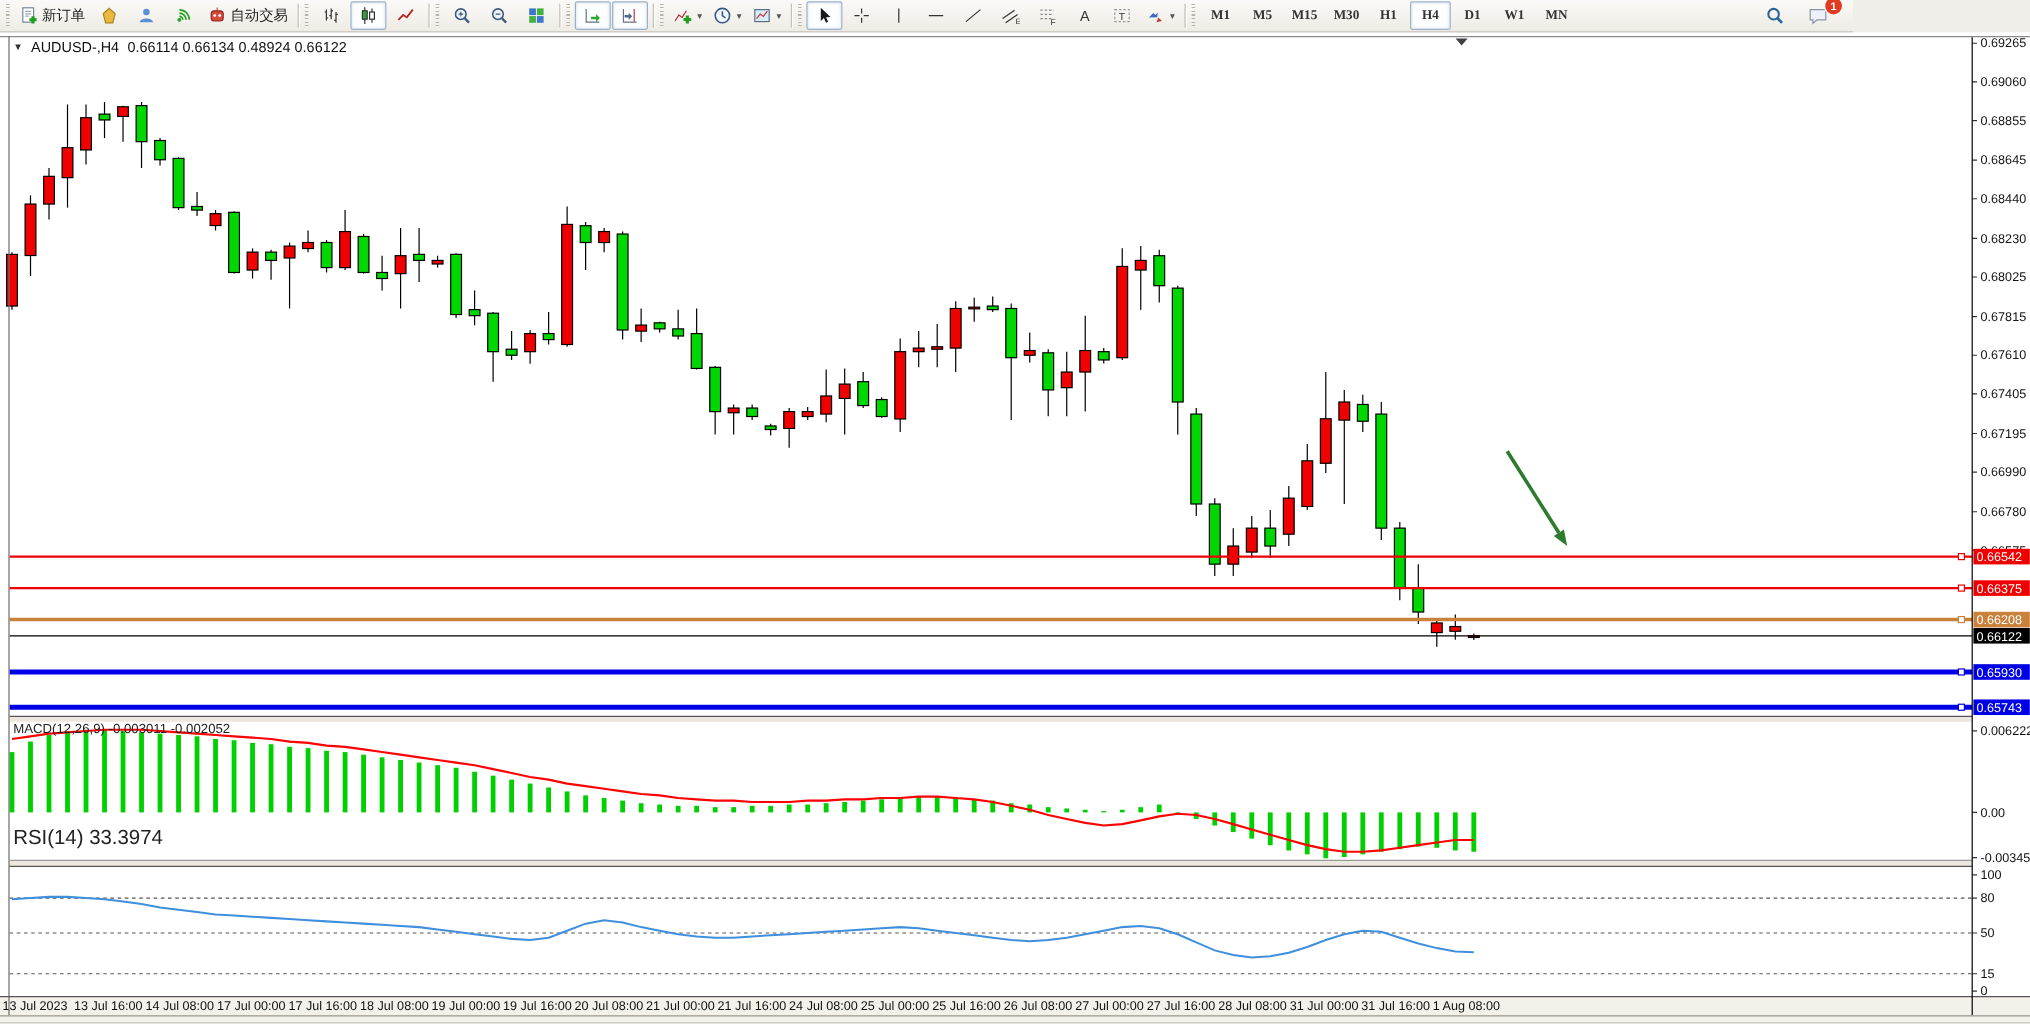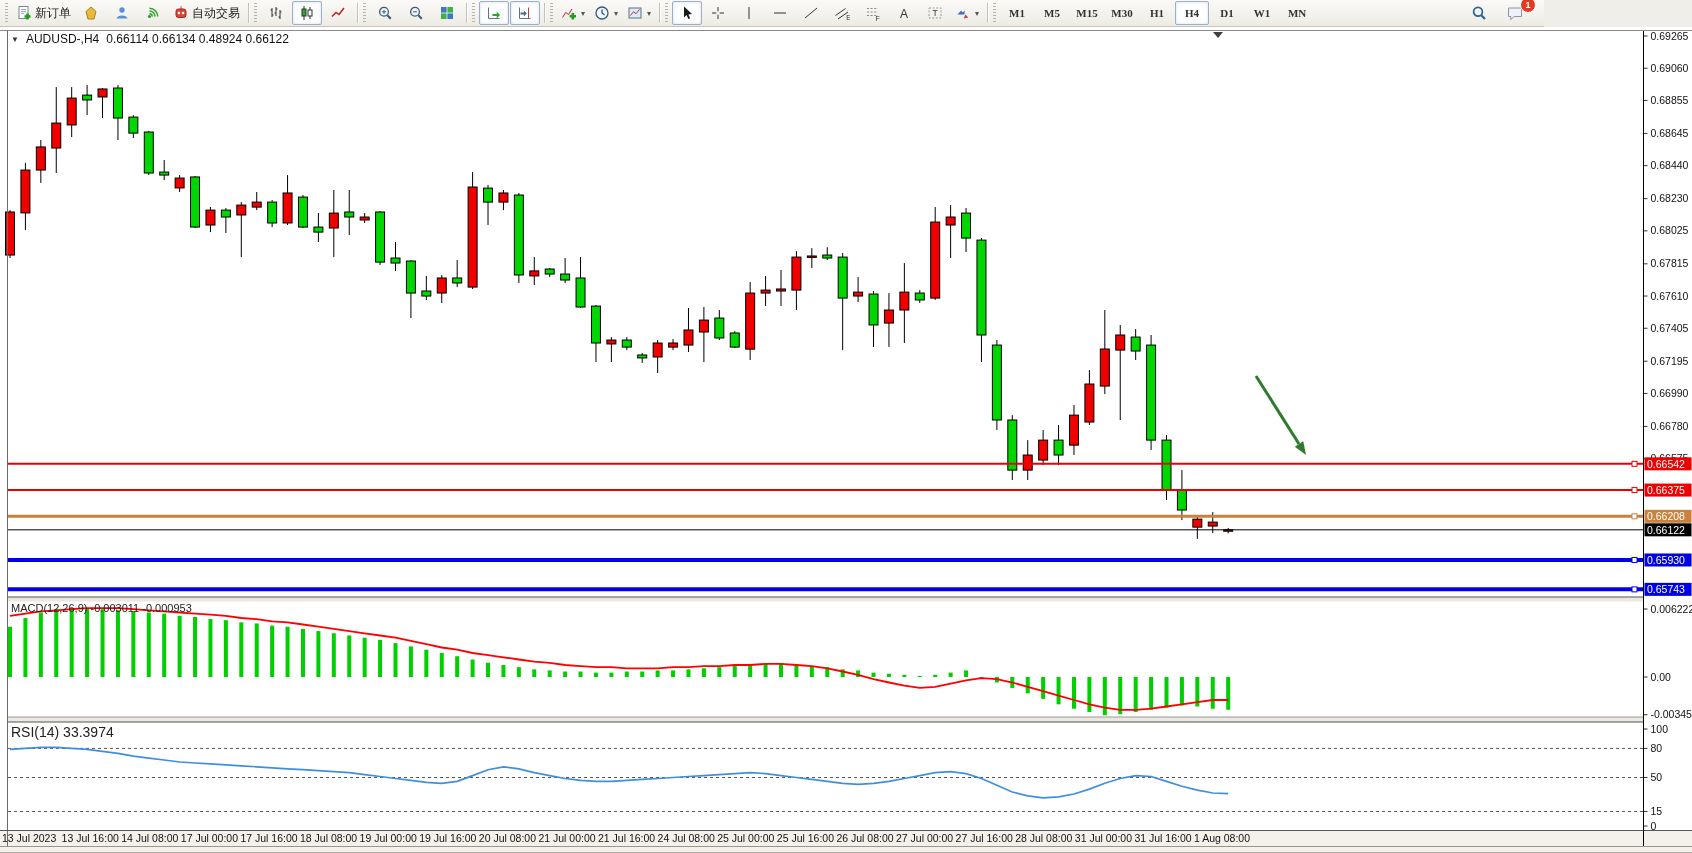--- a/index.html
+++ b/index.html
@@ -24,21 +24,21 @@
   .badge{position:absolute;top:-5px;right:-7px;width:14px;height:14px;border-radius:50%;
     background:#e23b24;color:#fff;font-size:9px;font-weight:bold;display:flex;
     align-items:center;justify-content:center;border:1px solid #fff;}
   
   #chart{position:absolute;left:0;top:0;}
   svg text{font-family:"Liberation Sans",sans-serif;}
   #chart-header{position:absolute;left:11px;top:32px;font-size:12px;color:#111;
     display:flex;align-items:center;gap:7px;z-index:3;}
   #chart-header .dd{font-size:8px;color:#333;}
   #macd-label{position:absolute;left:11px;top:602px;font-size:11px;color:#222;z-index:3;}
-  #rsi-label{position:absolute;left:11px;top:724px;font-size:14px;color:#222;z-index:3;}
+  #rsi-label{position:absolute;left:11px;top:688px;font-size:17px;color:#222;z-index:3;}
 </style>
 </head>
 <body>
 
 <div class="app">
   <div id="toolbar">
       <div class="handle"></div>
       <div class="tbtn">
         <svg width="16" height="16" viewBox="0 0 16 16">
           <rect x="3" y="1.5" width="9" height="12" fill="#fff" stroke="#7a8699"></rect>
@@ -613,15 +613,15 @@
       <line x1="1643.5" y1="31" x2="1643.5" y2="846" stroke="#000"></line>
       <line x1="0" y1="846.5" x2="1692" y2="846.5" stroke="#9b968c"></line>
       <line x1="0" y1="852.5" x2="1692" y2="852.5" stroke="#b5b0a6"></line>
     </svg>
 
   <div id="chart-header">
     <span class="dd">▼</span>
     <span>AUDUSD-,H4</span>
     <span>0.66114 0.66134 0.48924 0.66122</span>
   </div>
-  <div id="macd-label">MACD(12,26,9) -0.003011 -0.000953</div>
+  <div id="macd-label">MACD(12,26,9) -0.003011 -0.002052</div>
   <div id="rsi-label">RSI(14) 33.3974</div>
 </div>
 
 </body></html>

